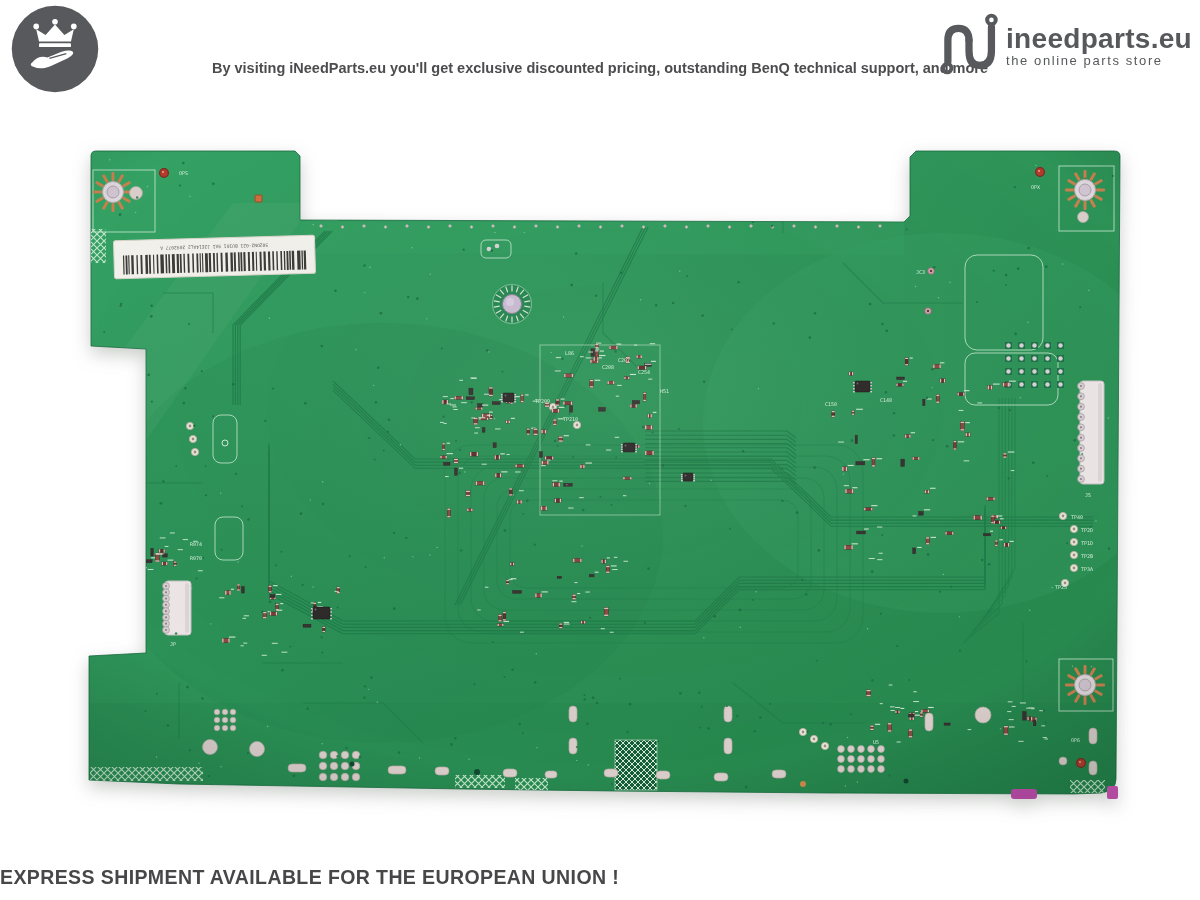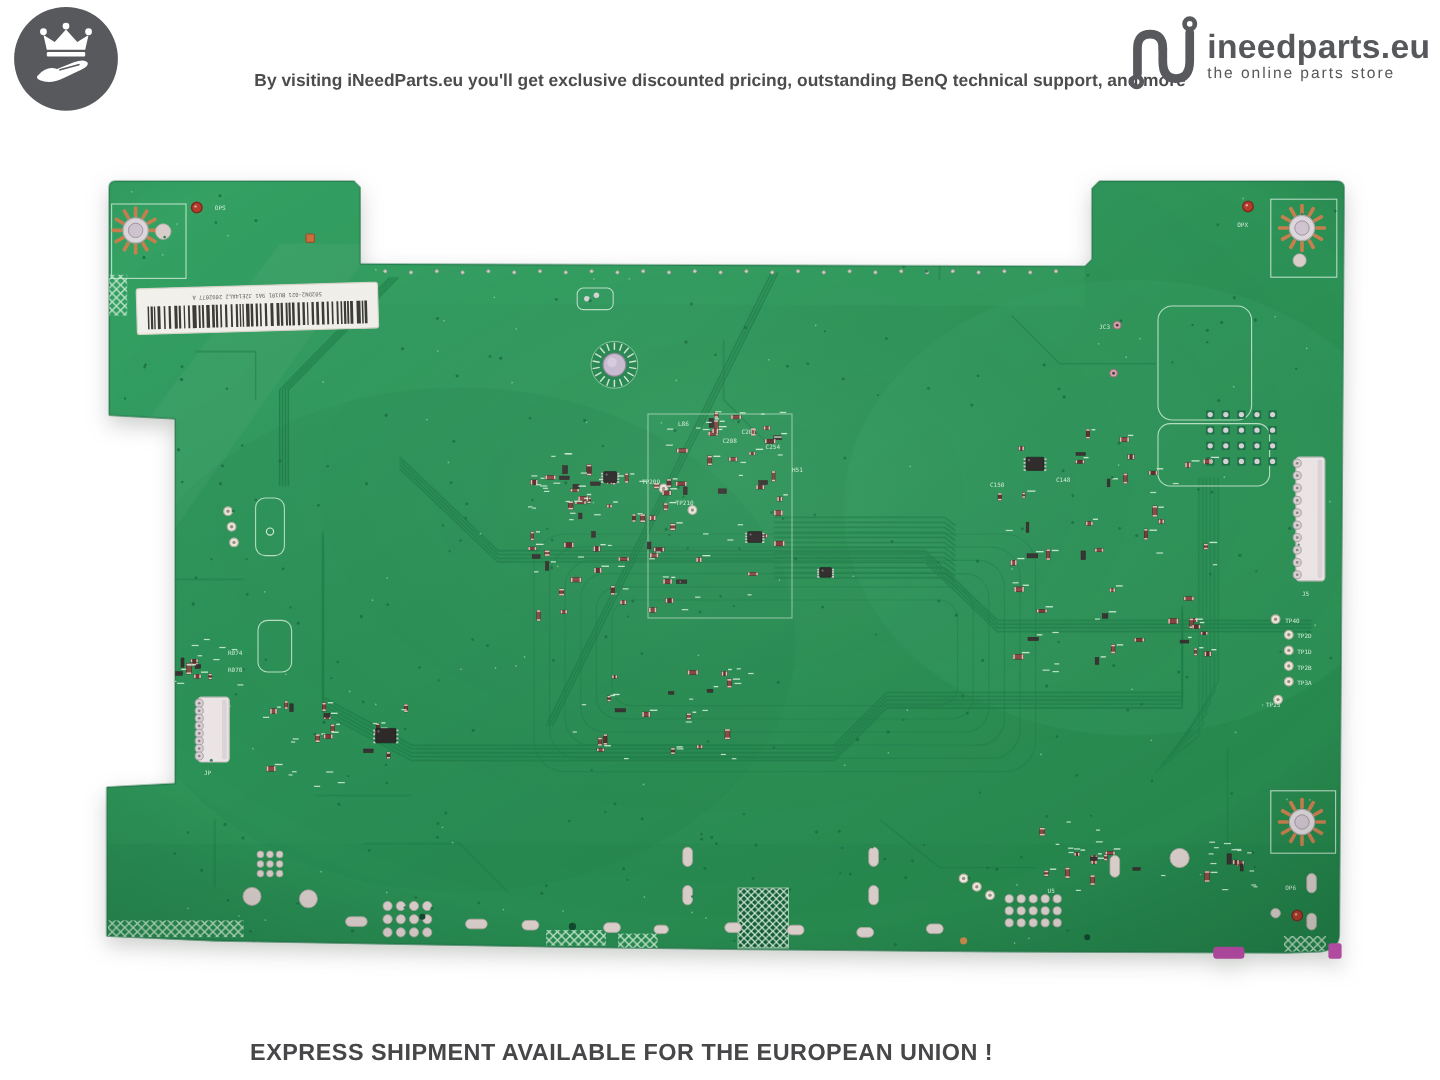--- a/index.html
+++ b/index.html
@@ -6,21 +6,21 @@
   body{width:1200px;height:900px;background:#ffffff;position:relative;overflow:hidden;
        font-family:"Liberation Sans", sans-serif;}
   .logo-left{position:absolute;left:8px;top:2px;width:94px;height:94px;}
   .tagline{position:absolute;top:60px;left:0;width:1200px;text-align:center;
            font-size:14.5px;font-weight:bold;color:#4c4c4e;}
   .brand{position:absolute;right:8px;top:6px;display:flex;align-items:flex-start;}
   .brand-glyph{width:66px;height:74px;margin-right:4px;}
   .brand-text{padding-top:18px;}
   .brand-name{font-size:28px;font-weight:bold;color:#57585b;letter-spacing:.3px;line-height:1.05;}
   .brand-sub{font-size:13px;font-weight:normal;color:#57585b;letter-spacing:1.6px;}
-  .footer{position:absolute;top:866px;left:0;width:1036px;text-align:center;
+  .footer{position:absolute;top:866px;left:0;width:1036px;
           font-size:19.5px;font-weight:bold;color:#474749;letter-spacing:.4px;}
   .pcb{position:absolute;left:83px;top:143px;width:1040px;height:710px;
        filter:drop-shadow(0 7px 9px rgba(70,80,70,.28));}
 </style>
 </head>
 <body>
 
 <svg class="logo-left" viewBox="0 0 100 100">
   <circle cx="50" cy="50" r="46" fill="#58595c"></circle>
   <g fill="#ffffff">

